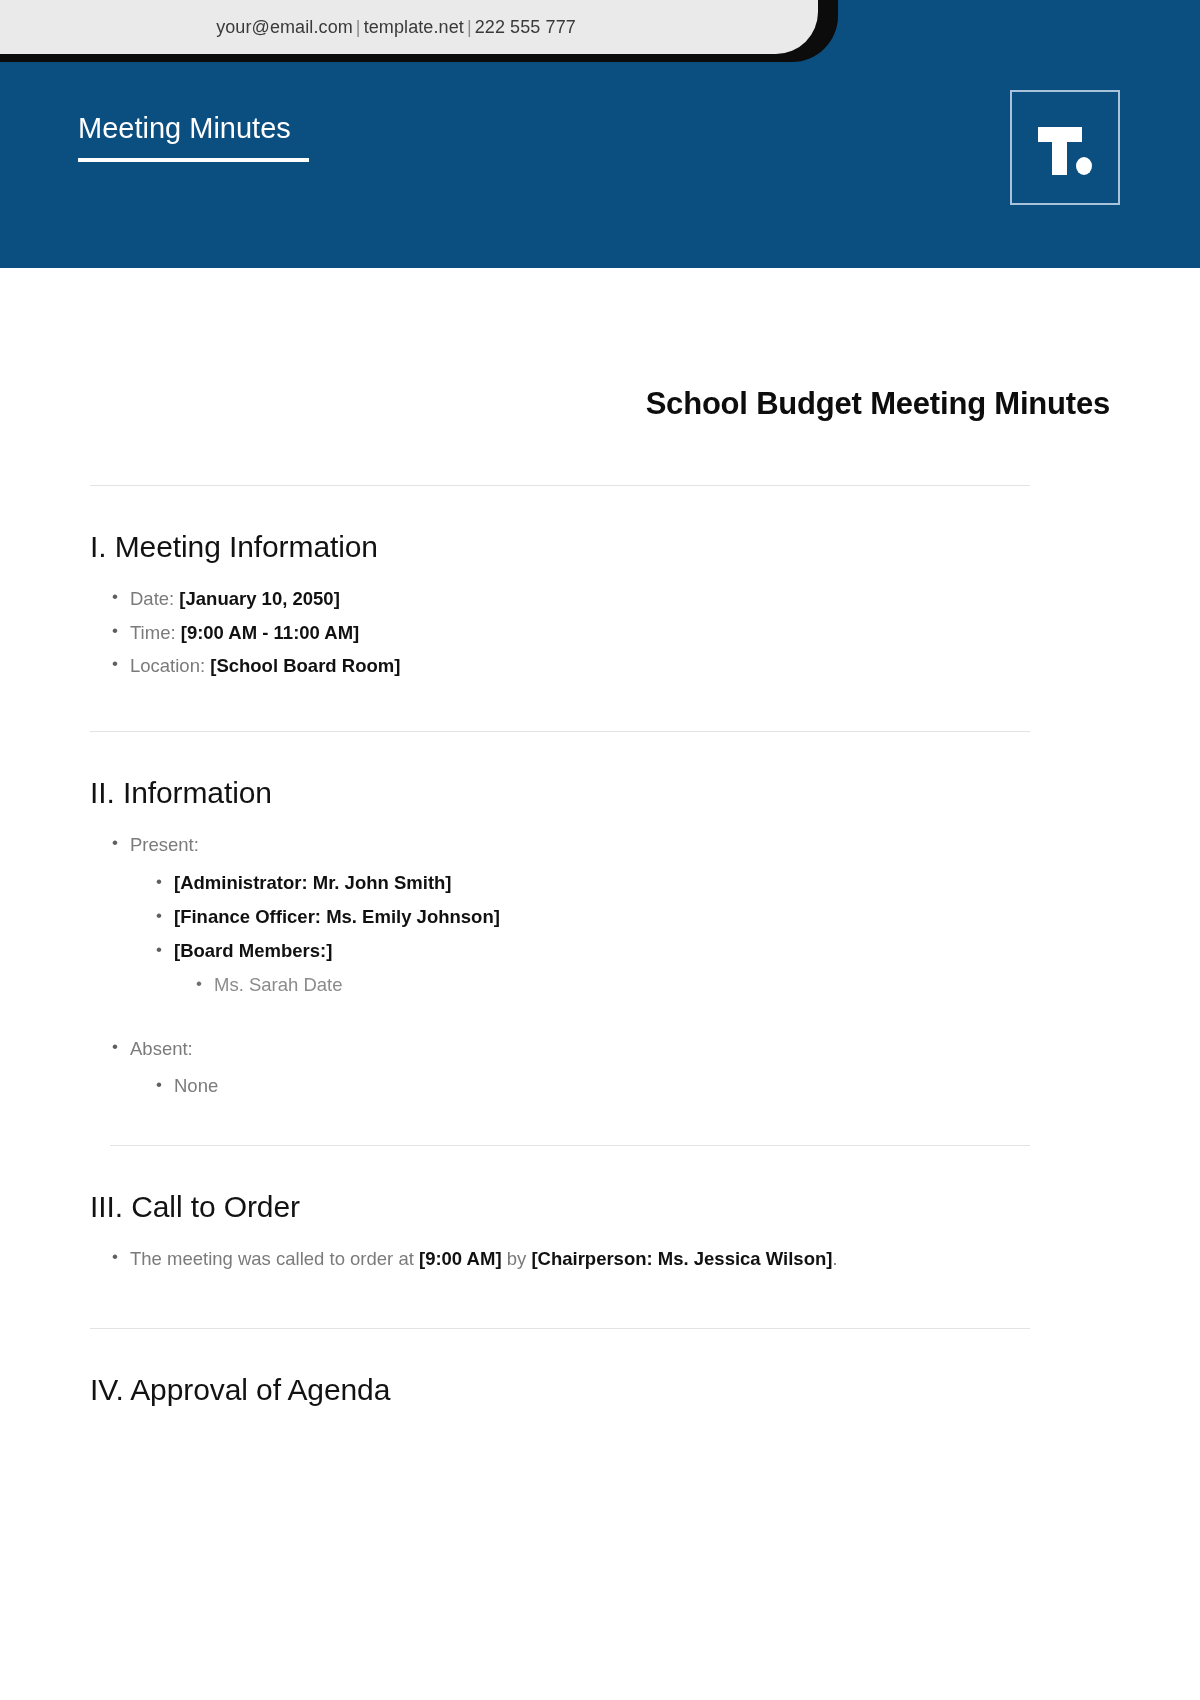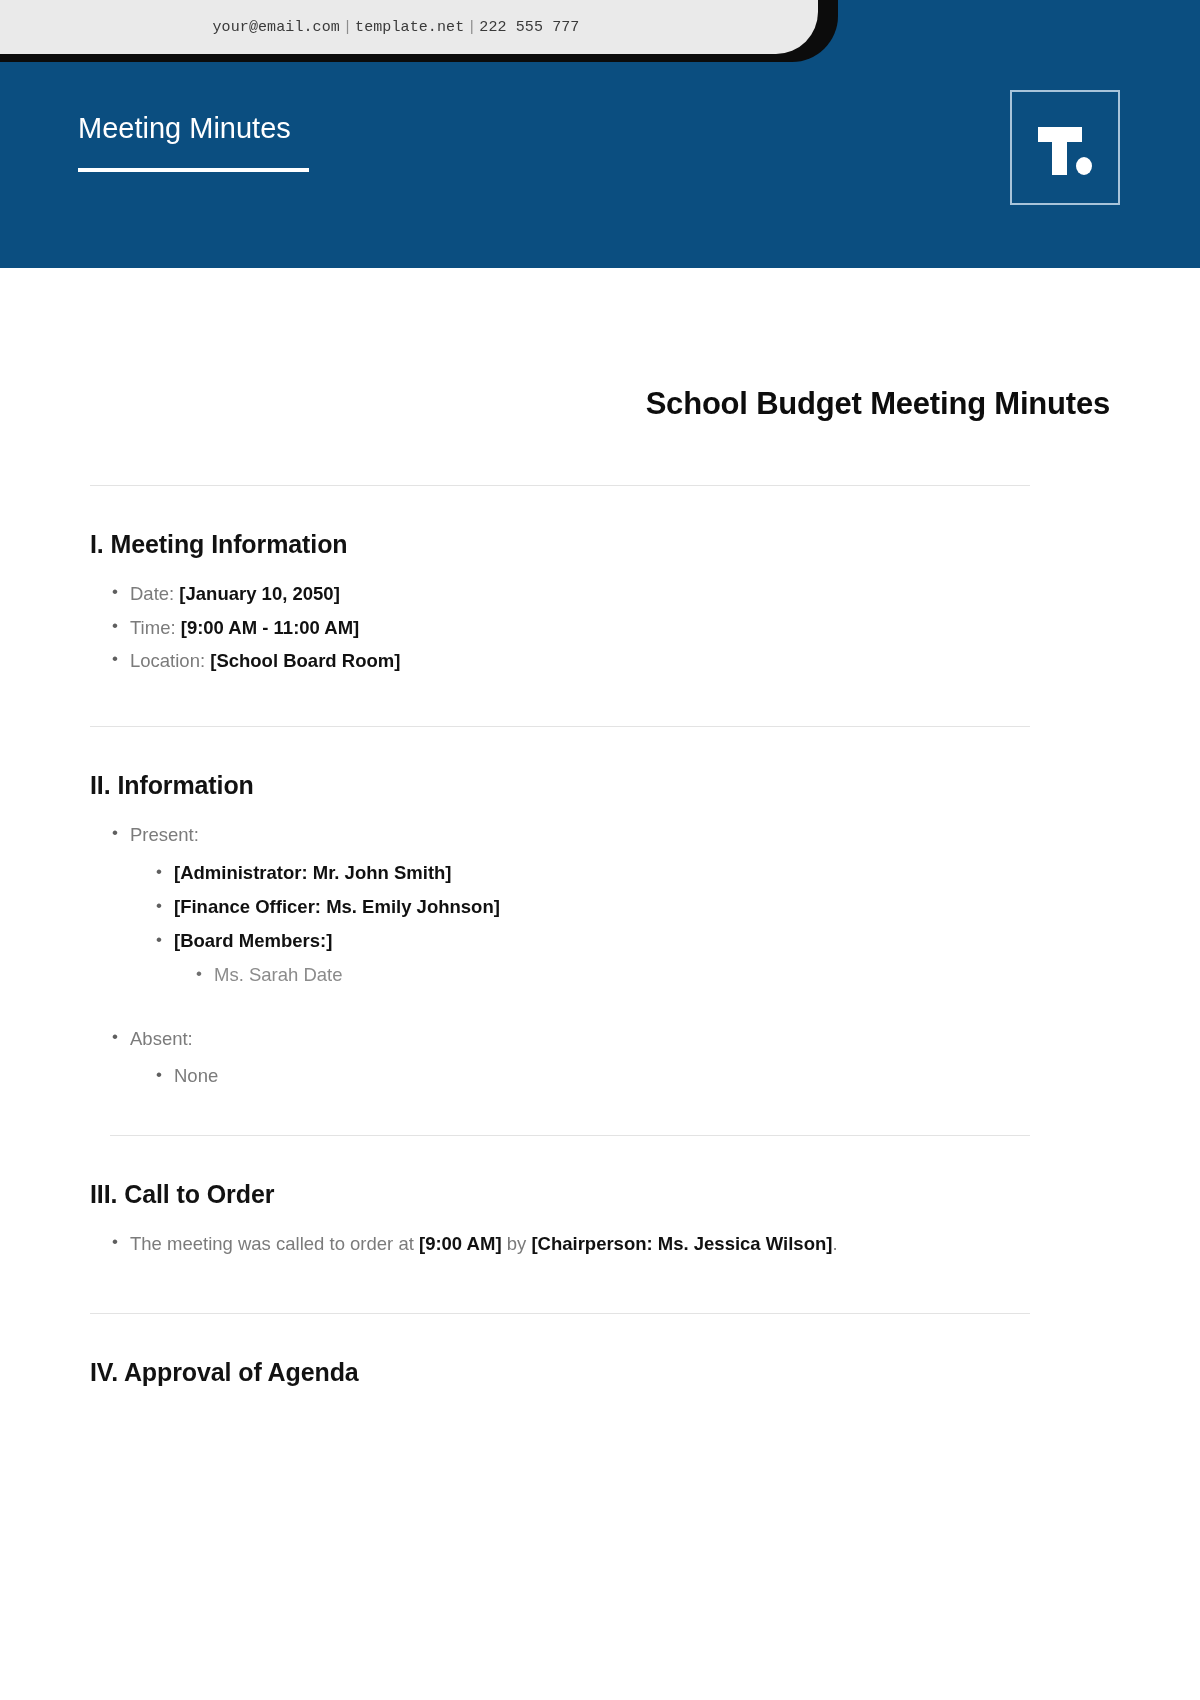--- a/index.html
+++ b/index.html
@@ -32,25 +32,24 @@
     width: 818px;
     height: 54px;
     background: #eaeaea;
     border-bottom-right-radius: 42px;
     display: flex;
     align-items: center;
     justify-content: center;
     padding-right: 26px;
   }
   .topbar-text {
-    font-size: 15px;
+    font-size: 18px;
     color: #3a3a3a;
     letter-spacing: 0.1px;
     white-space: nowrap;
-    font-family: Liberation Mono, monospace;
   }
   .topbar-text .sep { color: #8d8d8d; padding: 0 3px; }
 
   
   .header {
     position: relative;
     width: 1200px;
     height: 206px;
     background: #0b4e80;
     padding: 0 80px;
@@ -68,21 +67,21 @@
     line-height: 1.05;
     margin: 0;
   }
   .header-sub {
     font-size: 29px;
     font-weight: normal;
     color: #ffffff;
     line-height: 1.25;
     margin: 6px 0 0 0;
     display: inline-block;
-    padding-bottom: 22px;
+    padding-bottom: 12px;
     border-bottom: 4px solid #ffffff;
     padding-right: 18px;
   }
   .logo-box {
     position: absolute;
     right: 80px;
     top: 28px;
     width: 110px;
     height: 115px;
     border: 2px solid #a9c4da;
@@ -134,22 +133,22 @@
     border: 0;
     margin: 0;
   }
   .rule-1 { margin-top: 63px; width: 940px; }
   .rule-2 { margin-top: 48px; width: 940px; }
   .rule-3 { margin-top: 42px; width: 920px; margin-left: 20px; }
   .rule-4 { margin-top: 52px; width: 940px; }
 
   .section { padding-top: 44px; }
   .section-h {
-    font-size: 25px;
-    font-weight: bold;
+    font-size: 30px;
+    font-weight: normal;
     color: #121212;
     margin: 0 0 18px 0;
     letter-spacing: -0.1px;
   }
 
   ul.lvl1 {
     list-style: none;
     margin: 0;
     padding: 0 0 0 22px;
   }

